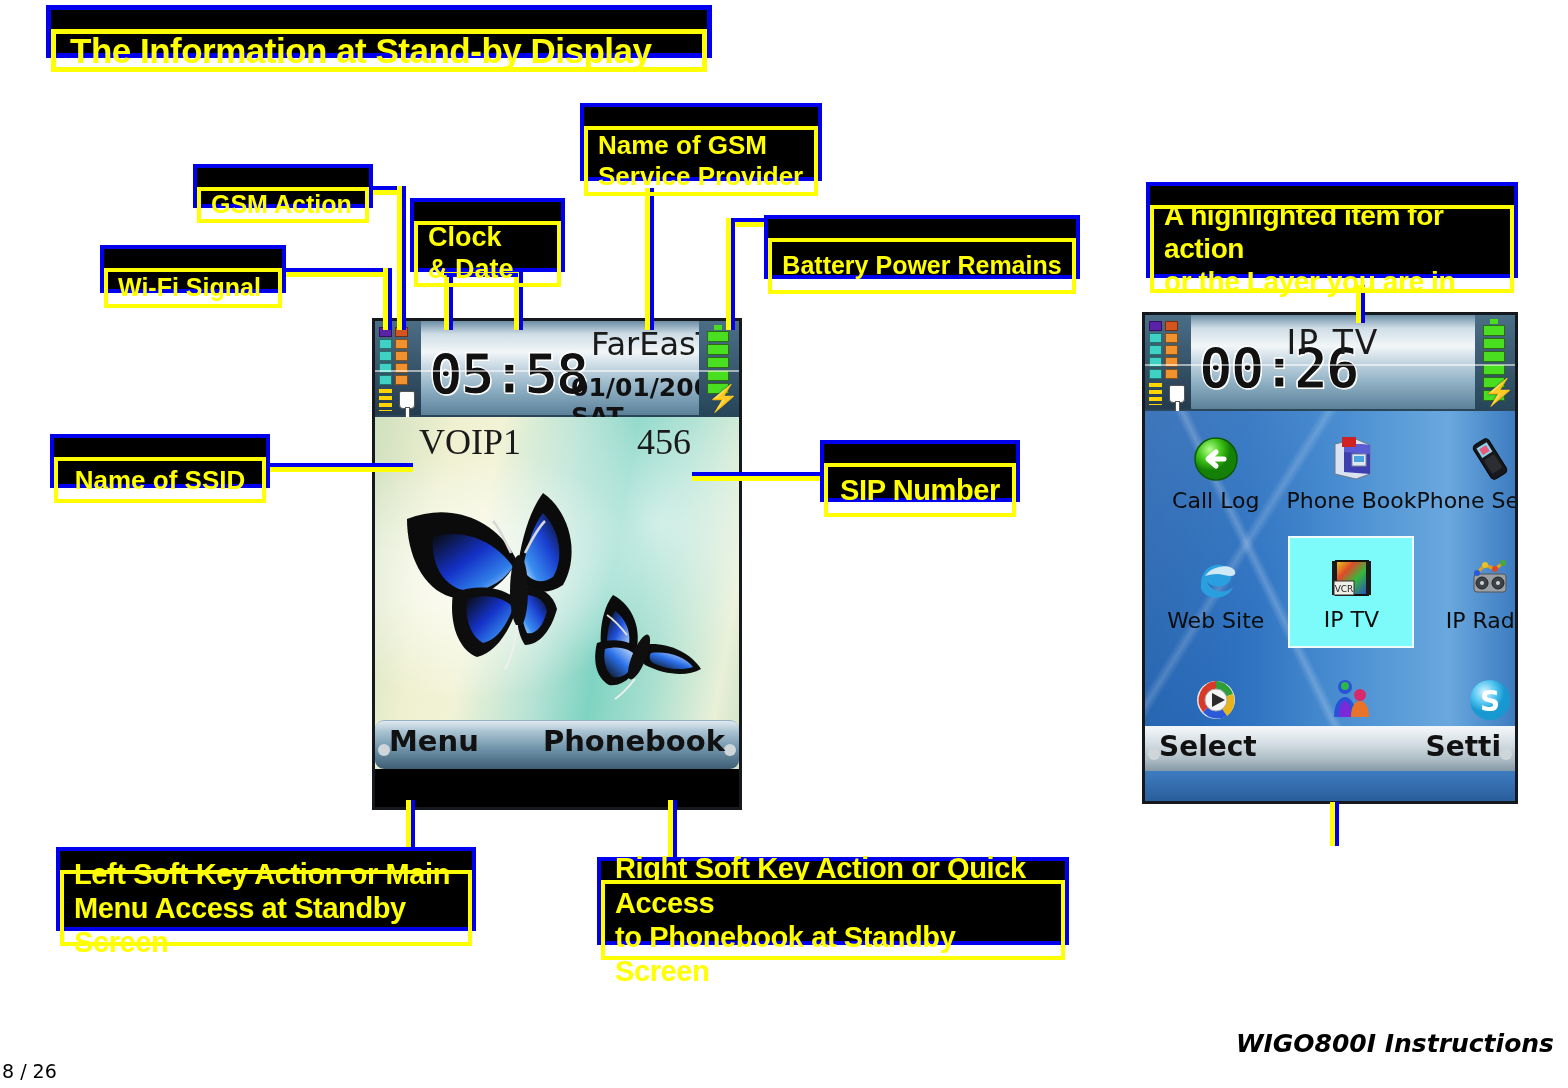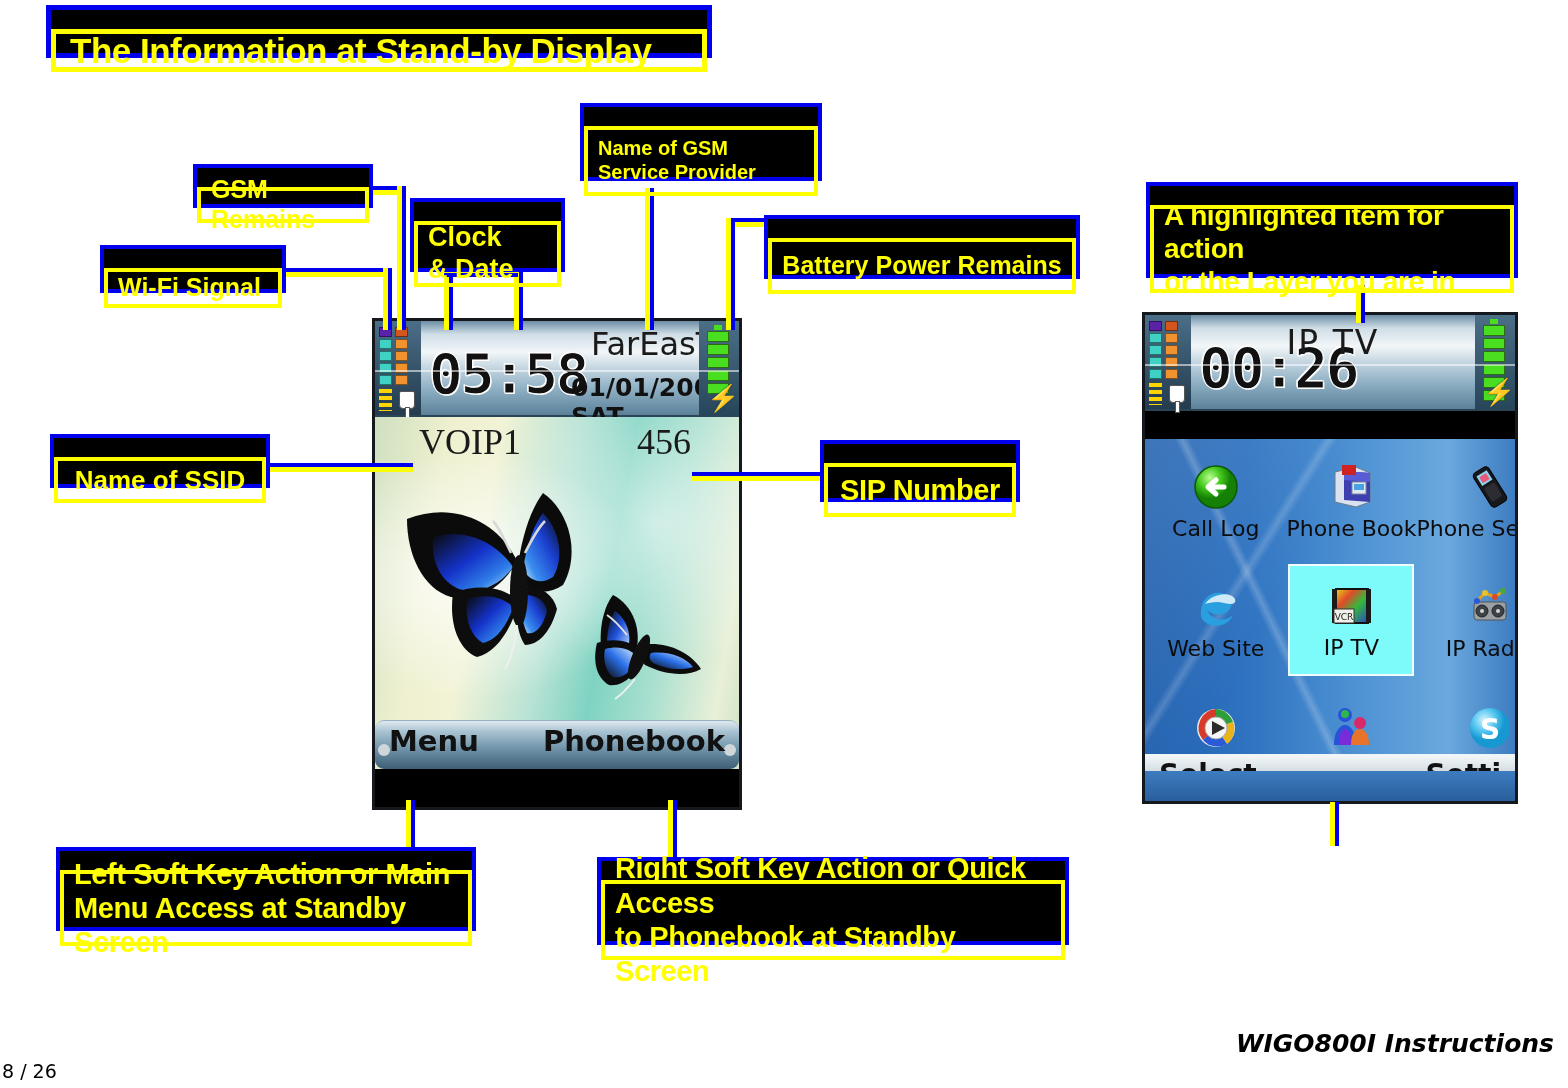--- a/index.html
+++ b/index.html
@@ -144,21 +144,20 @@
   .bfly{position:absolute;}
   .bfly svg{display:block;}
 
   
   .menu-body{
     position:relative;height:362px;
     background:
       linear-gradient(115deg,rgba(255,255,255,.14) 0%,rgba(255,255,255,0) 38%),
       linear-gradient(to right,#1f5fae 0%,#2f73c1 28%,#4f93d4 58%,#6aa8de 82%,#3d7cc0 100%);
     overflow:hidden;
-    margin-top:28px;
   }
   .menu-body:before{
     content:"";position:absolute;left:-20%;top:-40%;width:120%;height:180%;
     background:linear-gradient(64deg,transparent 46%,rgba(255,255,255,.22) 47%,transparent 48%),
                linear-gradient(-58deg,transparent 58%,rgba(255,255,255,.18) 59%,transparent 60%);
   }
   .grid{position:relative;display:grid;grid-template-columns:1fr 1fr 1fr;
     grid-template-rows:1fr 1fr 1fr;height:100%;}
   .cell{display:flex;flex-direction:column;align-items:center;justify-content:center;gap:2px;position:relative;}
   .cell .ico{width:54px;height:54px;display:flex;align-items:center;justify-content:center;}
@@ -224,30 +223,30 @@
   <div class="lead lead-v-r" style="left:668px;top:800px;height:62px;"></div>
 
   <div class="lead lead-v-r" style="left:1356px;top:285px;height:38px;"></div>
   <div class="lead lead-v-r" style="left:1330px;top:802px;height:44px;"></div>
 
   <div class="callout" style="left:100px;top:245px;width:186px;height:48px;">
     <div class="inner"><span style="font-size:25px;">Wi-Fi Signal</span></div>
   </div>
 
   <div class="callout" style="left:193px;top:164px;width:180px;height:44px;">
-    <div class="inner"><span style="font-size:25px;">GSM Remains</span></div>
+    <div class="inner"><span style="font-size:25px;">GSM Action</span></div>
   </div>
 
   <div class="callout" style="left:410px;top:198px;width:155px;height:74px;">
     <div class="inner"><span style="font-size:27px;">Clock
     &amp; Date</span></div>
   </div>
 
   <div class="callout" style="left:580px;top:103px;width:242px;height:78px;">
-    <div class="inner"><span style="font-size:20px;">Name of GSM
+    <div class="inner"><span style="font-size:26px;">Name of GSM
   Service Provider</span></div>
   </div>
 
   <div class="callout" style="left:764px;top:215px;width:316px;height:64px;">
     <div class="inner" style="align-items:center;"><span style="font-size:25px;">Battery Power Remains</span></div>
   </div>
 
   <div class="callout" style="left:50px;top:434px;width:220px;height:54px;">
     <div class="inner" style="align-items:center;"><span style="font-size:26px;">Name of SSID</span></div>
   </div>

